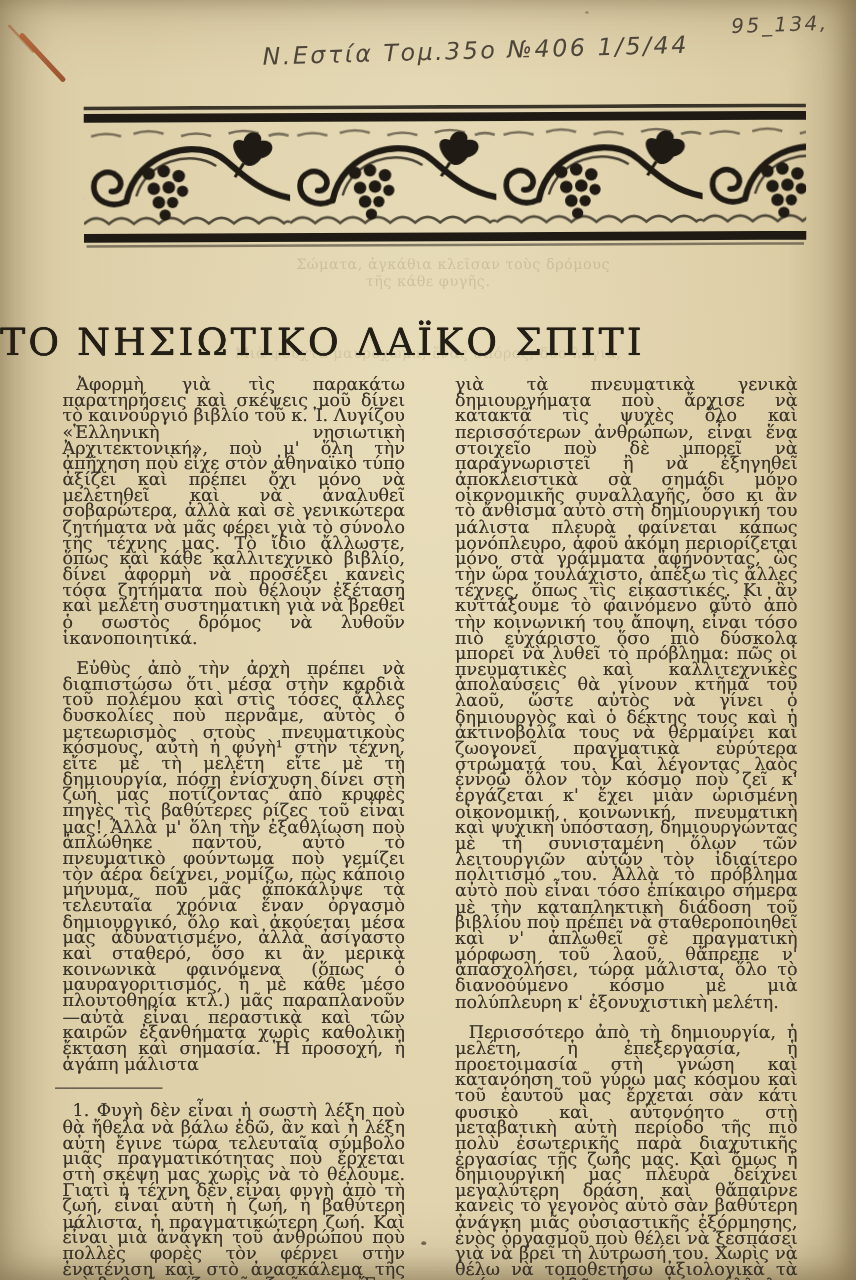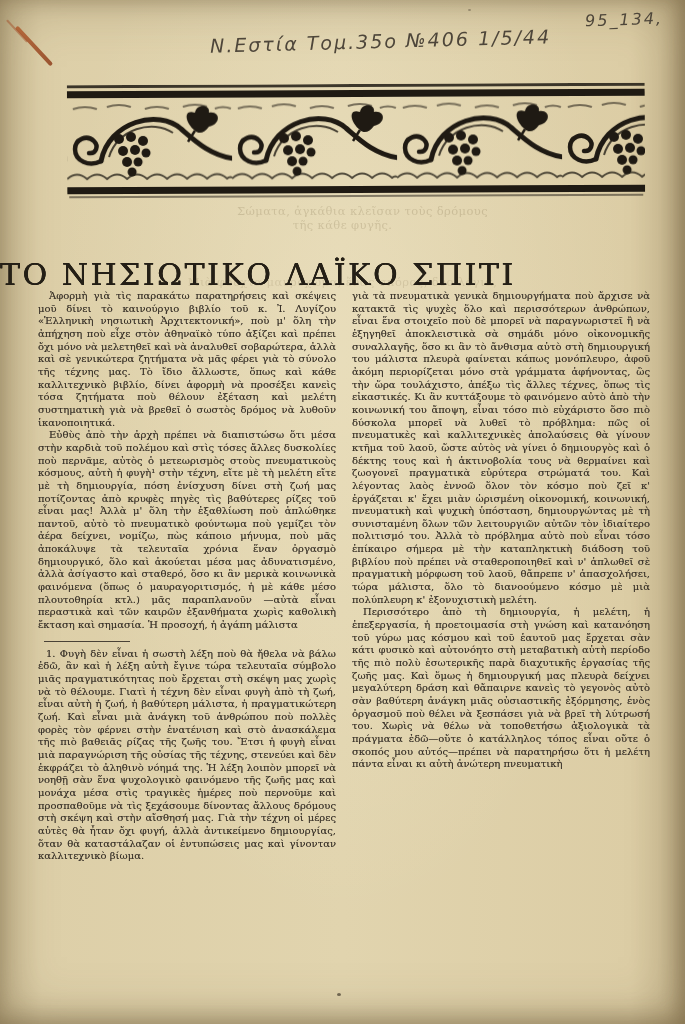--- a/index.html
+++ b/index.html
@@ -47,22 +47,22 @@
     font-size:30px; font-weight:400; letter-spacing:2.5px;
     color:#241f16;
     text-shadow:0 0 .6px #241f16, .3px 0 0 #241f16;
   }
   .columns{
     position:absolute; left:38px; top:290px; width:612px;
     display:flex; gap:16px; z-index:2;
   }
   .col{ width:298px; }
   .col p{
-    margin:0; text-align:justify;
-    font-size:10px; line-height:12.65px;
+    margin:12px; text-align:justify;
+    font-size:14px; line-height:12.65px;
     color:#3a332a;
     text-shadow:0 0 .4px rgba(58,51,42,.55);
   }
   .col p.indent{ text-indent:11px; }
   .footnote-rule{
     width:86px; height:0; border:none;
     border-top:1.3px solid #4a4236;
     margin:9px 0 6px 6px;
   }
   .footnote{

